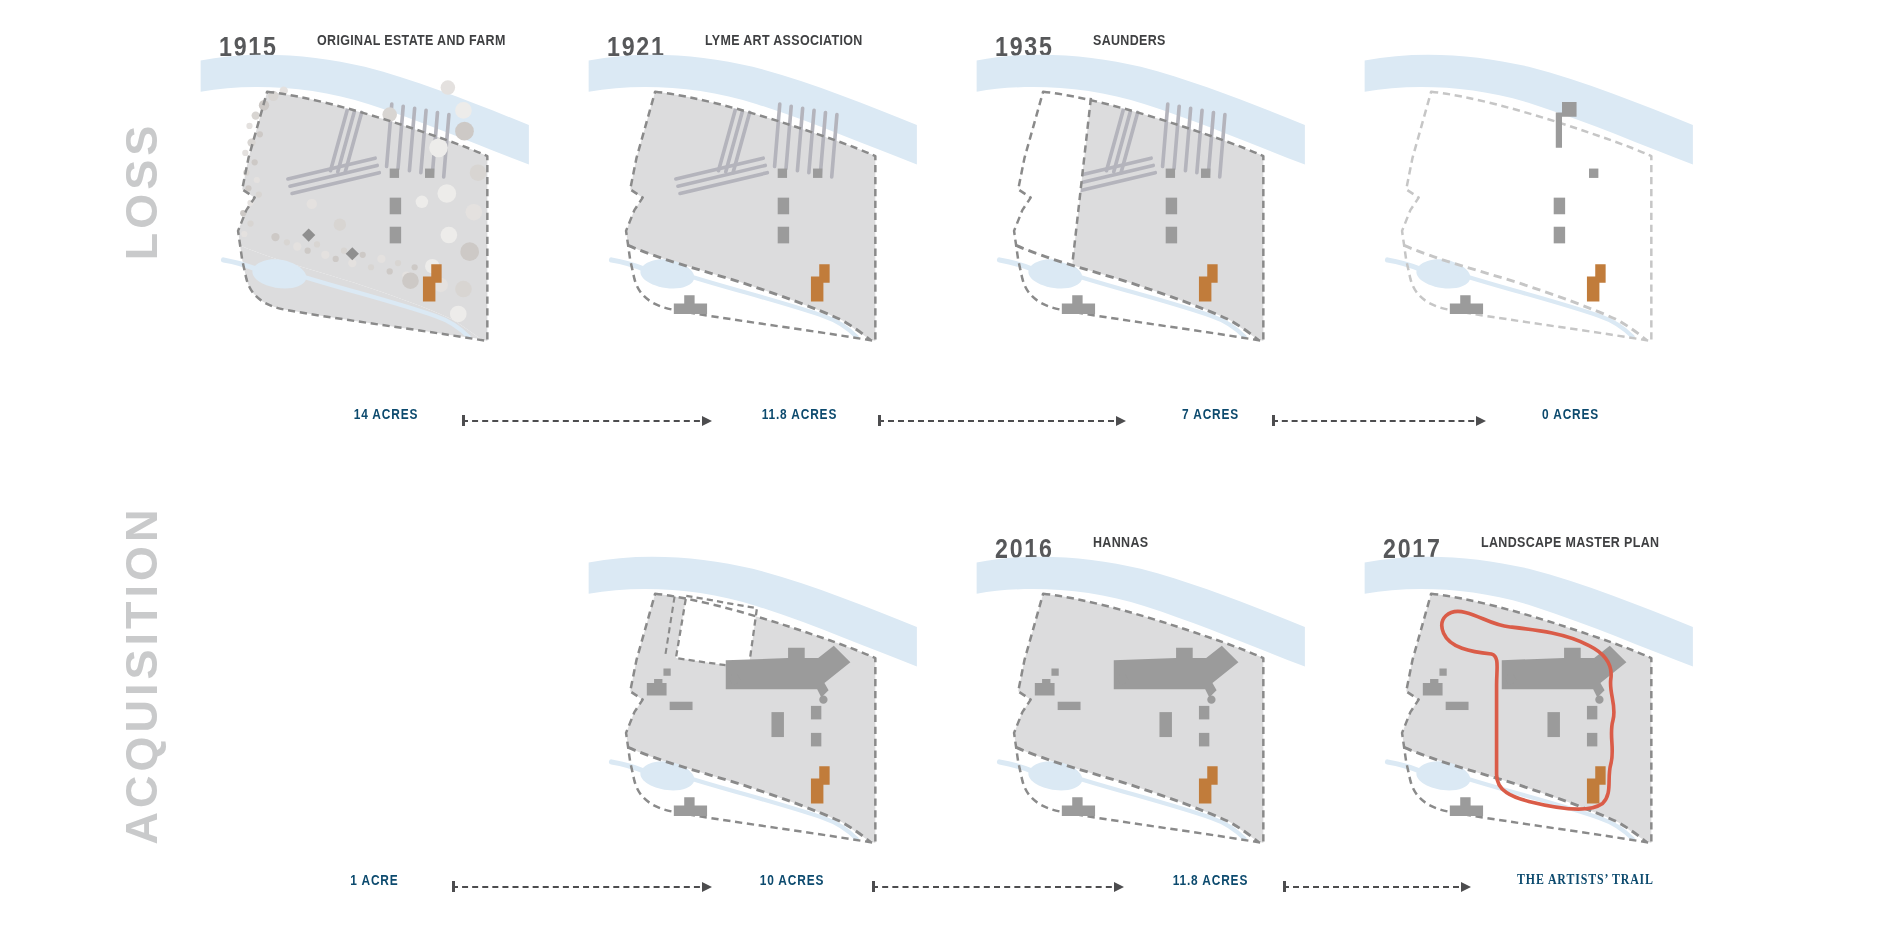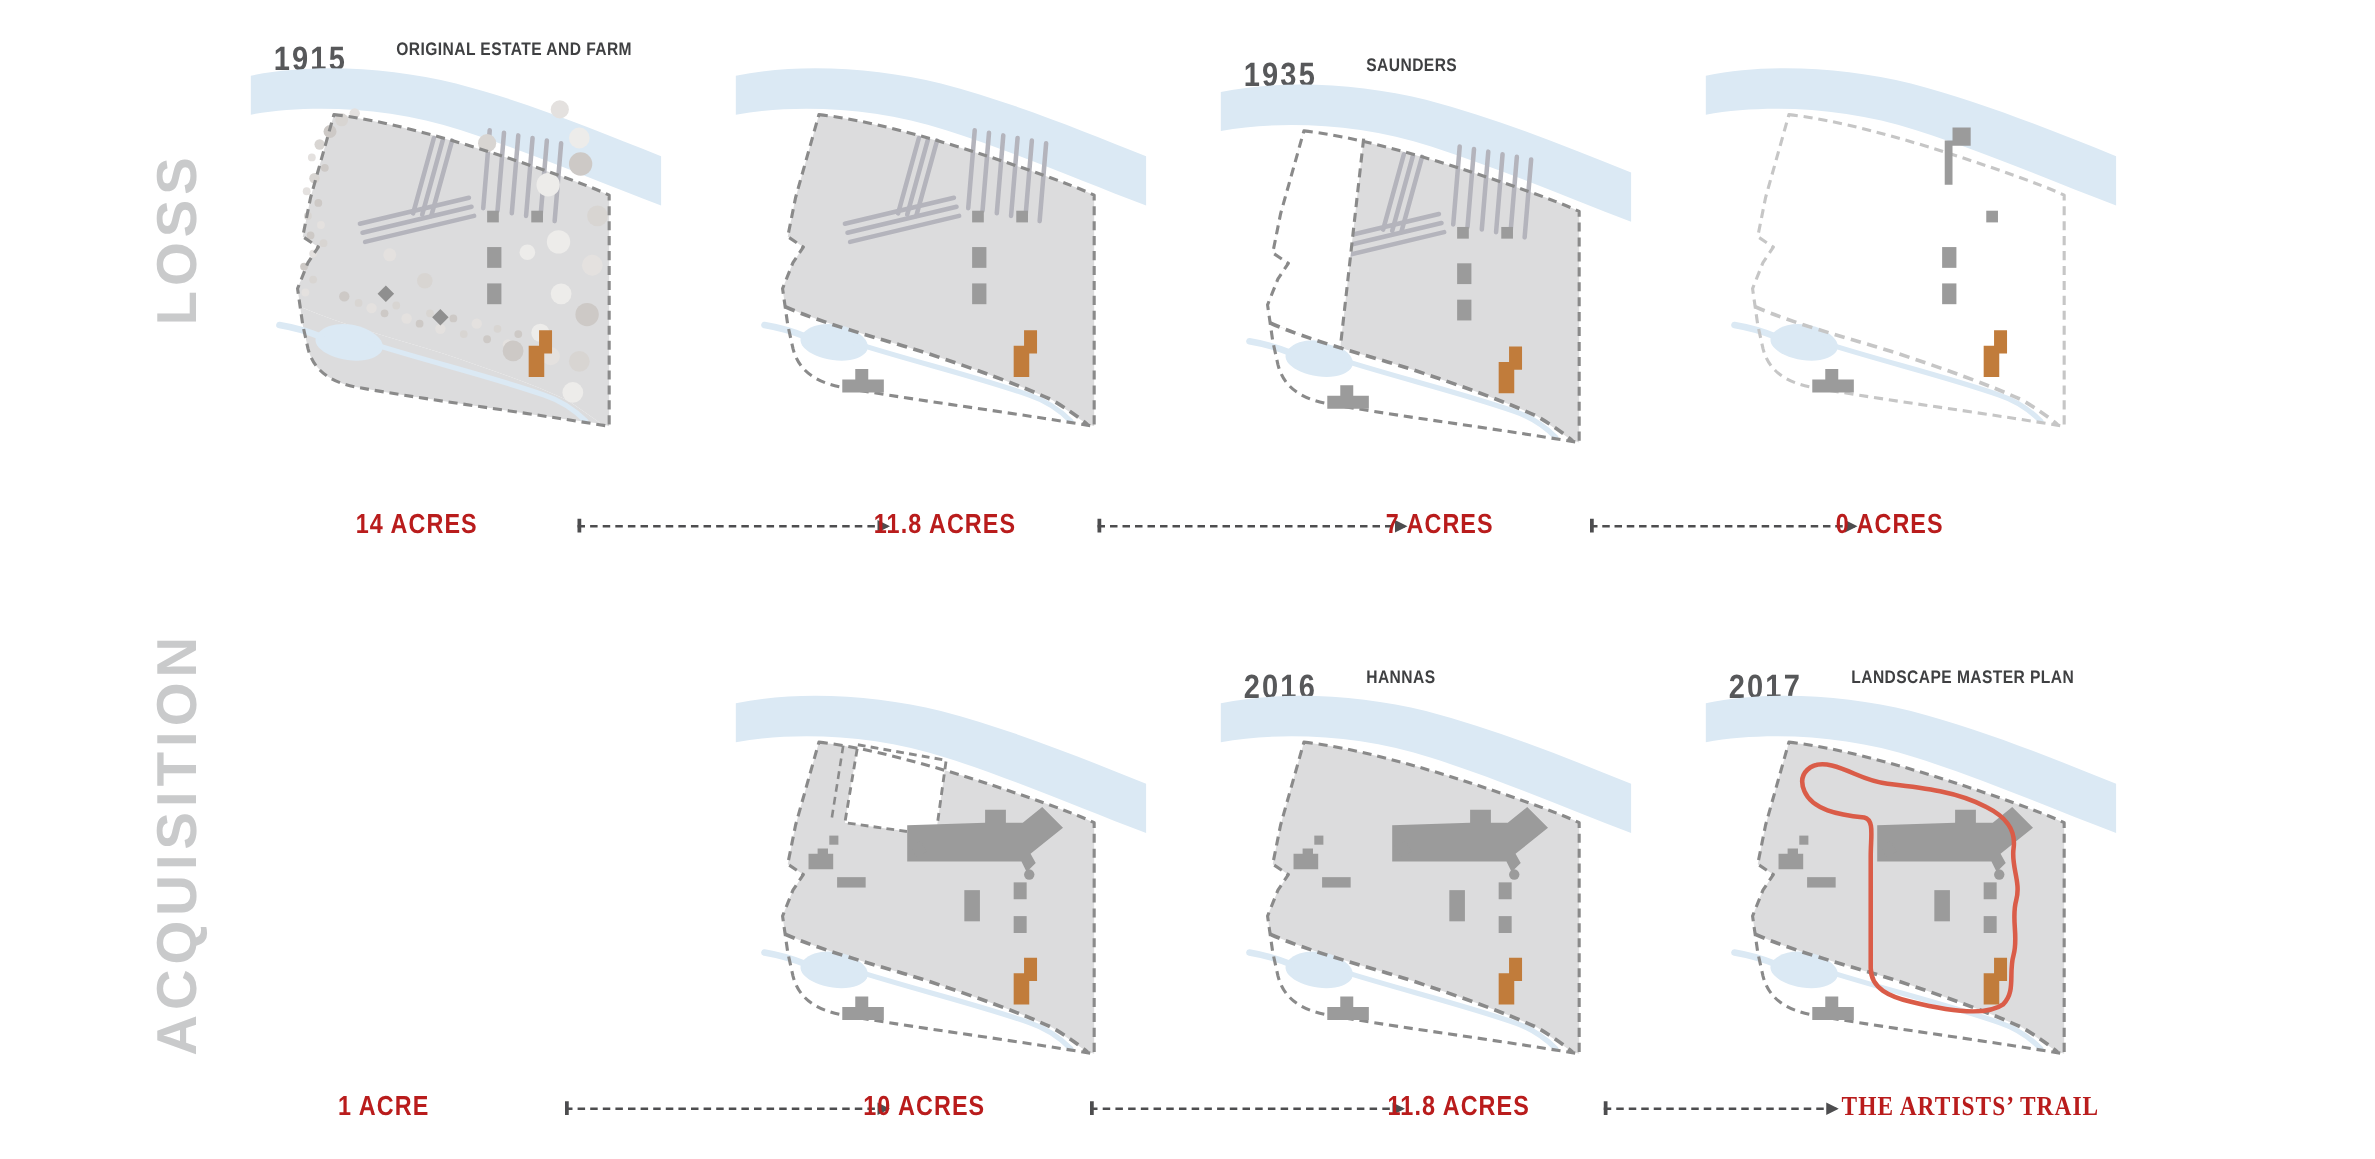--- a/index.html
+++ b/index.html
@@ -7,21 +7,21 @@
           font-family:"Liberation Sans",sans-serif;}
   .vlabel{position:absolute;width:420px;height:56px;display:flex;align-items:center;justify-content:center;
           transform:rotate(-90deg);font-size:45px;font-weight:bold;color:#c9cacb;letter-spacing:4px;}
   .panel{position:absolute;width:345px;height:352px;}
   .panel-header{position:absolute;left:34px;top:16px;display:flex;align-items:flex-start;height:30px;white-space:nowrap;}
   .year{font-size:27px;font-weight:bold;color:#57585a;letter-spacing:2px;}
   .ptitle{font-size:14.5px;font-weight:bold;color:#3f4042;letter-spacing:.4px;margin-left:30px;}
   .cond{display:inline-block;transform:scaleX(.86);transform-origin:left center;white-space:nowrap;}
   .map{position:absolute;left:0;top:30px;width:345px;height:322px;}
   .map svg{display:block;}
-  .acres-label{position:absolute;font-size:22px;font-weight:bold;color:#b91c1c;text-align:left;height:26px;}
+  .acres-label{position:absolute;font-size:14px;font-weight:bold;color:#0c4a6e;text-align:center;height:26px;}
   .acres-label span{display:inline-block;transform:scaleX(.85);transform-origin:center;letter-spacing:1px;white-space:nowrap;}
   .arrow{position:absolute;height:0;border-top:2.5px dashed #4d4d4f;}
   .arrow::before{content:"";position:absolute;left:0;top:-7px;width:2.5px;height:11px;background:#4d4d4f;}
   .arrow::after{content:"";position:absolute;right:-2px;top:-6px;width:0;height:0;
                 border-left:10px solid #4d4d4f;border-top:5px solid transparent;border-bottom:5px solid transparent;}
 </style>
 </head>
 <body>
 
 <div class="canvas">
@@ -114,20 +114,24 @@
           <path d="M78,44 C115,48 165,62 208,76 C238,86 268,96 290,106 L290,284 L252,278 C200,270 140,262 96,254 C74,250 62,240 58,224 L54,206 L52,192 L50,178 L58,158 L66,146 L54,138 L60,108 Z" fill="none" stroke="#8a8a8a" stroke-width="2.4" stroke-dasharray="7 4.5" stroke-linecap="butt" stroke-linejoin="round"></path>
           <rect x="196" y="118" width="9" height="9" fill="#9b9b9b"></rect>
           <rect x="230" y="118" width="9" height="9" fill="#9b9b9b"></rect>
           <rect x="196" y="146" width="11" height="16" fill="#9b9b9b"></rect>
           <rect x="196" y="174" width="11" height="16" fill="#9b9b9b"></rect>
           <path d="M228,246 L228,222 L236,222 L236,210 L246,210 L246,228 L240,228 L240,246 Z" fill="#c17c3b"></path>
         </svg>
       </div>
   </div>
   <div class="panel" style="left:573px;top:16px;">
+    <div class="panel-header">
+      <span class="year cond">1921</span>
+      <span class="ptitle cond">LYME ART ASSOCIATION</span>
+    </div>
     <div class="map">
         <svg viewBox="0 0 330 310" width="345" height="322" xmlns="http://www.w3.org/2000/svg">
           <path d="M14,14 C64,4 122,8 172,20 C226,34 280,56 330,76 L330,114 C282,96 232,74 176,56 C120,38 60,36 14,44 Z" fill="#dbe9f4"></path>
           <path d="M78,44 L60,108 L54,138 L66,146 L58,158 L50,178 L52,192 C84,206 124,216 162,228 C198,240 232,252 258,264 L284,282 L290,284 L290,106 C268,96 238,86 208,76 C165,62 115,48 78,44 Z" fill="#dcdcdd"></path>
           <path d="M66,212 C76,202 96,204 108,212 C120,220 118,230 102,233 C82,236 56,224 66,212 Z" fill="#dbe9f4"></path>
           <path d="M36,206 C48,208 58,211 68,215" fill="none" stroke="#dbe9f4" stroke-width="5" stroke-linecap="round" stroke-linejoin="round"></path>
           <path d="M106,220 C150,234 200,246 240,260 C252,264 264,272 272,280" fill="none" stroke="#dbe9f4" stroke-width="4" stroke-linecap="round" stroke-linejoin="round"></path>
           <line x1="155" y1="62" x2="139" y2="120" stroke="#b4b4bc" stroke-width="3.5" stroke-linecap="round"></line>
           <line x1="162" y1="63" x2="146" y2="121" stroke="#b4b4bc" stroke-width="3.5" stroke-linecap="round"></line>
           <line x1="169" y1="64" x2="153" y2="122" stroke="#b4b4bc" stroke-width="3.5" stroke-linecap="round"></line>
@@ -144,21 +148,21 @@
           <path d="M52,192 C84,206 124,216 162,228 C198,240 232,252 258,264 C268,270 277,276 285,283" fill="none" stroke="#8a8a8a" stroke-width="2.8" stroke-dasharray="8 5" stroke-linecap="butt" stroke-linejoin="round"></path>
           <rect x="196" y="118" width="9" height="9" fill="#9b9b9b"></rect>
           <rect x="230" y="118" width="9" height="9" fill="#9b9b9b"></rect>
           <rect x="196" y="146" width="11" height="16" fill="#9b9b9b"></rect>
           <rect x="196" y="174" width="11" height="16" fill="#9b9b9b"></rect>
           <path d="M96,258 L96,248 L106,248 L106,240 L116,240 L116,248 L128,248 L128,258 Z" fill="#9b9b9b"></path>
           <path d="M228,246 L228,222 L236,222 L236,210 L246,210 L246,228 L240,228 L240,246 Z" fill="#c17c3b"></path>
         </svg>
       </div>
   </div>
-  <div class="panel" style="left:961px;top:16px;margin-top:13px;">
+  <div class="panel" style="left:961px;top:16px;">
     <div class="panel-header">
       <span class="year cond">1935</span>
       <span class="ptitle cond">SAUNDERS</span>
     </div>
     <div class="map">
         <svg viewBox="0 0 330 310" width="345" height="322" xmlns="http://www.w3.org/2000/svg">
           <path d="M14,14 C64,4 122,8 172,20 C226,34 280,56 330,76 L330,114 C282,96 232,74 176,56 C120,38 60,36 14,44 Z" fill="#dbe9f4"></path>
           <path d="M78,44 L60,108 L54,138 L66,146 L58,158 L50,178 L52,192 C84,206 124,216 162,228 C198,240 232,252 258,264 L284,282 L290,284 L290,106 C268,96 238,86 208,76 C165,62 115,48 78,44 Z" fill="#dcdcdd"></path>
           <path d="M66,212 C76,202 96,204 108,212 C120,220 118,230 102,233 C82,236 56,224 66,212 Z" fill="#dbe9f4"></path>
           <path d="M36,206 C48,208 58,211 68,215" fill="none" stroke="#dbe9f4" stroke-width="5" stroke-linecap="round" stroke-linejoin="round"></path>

